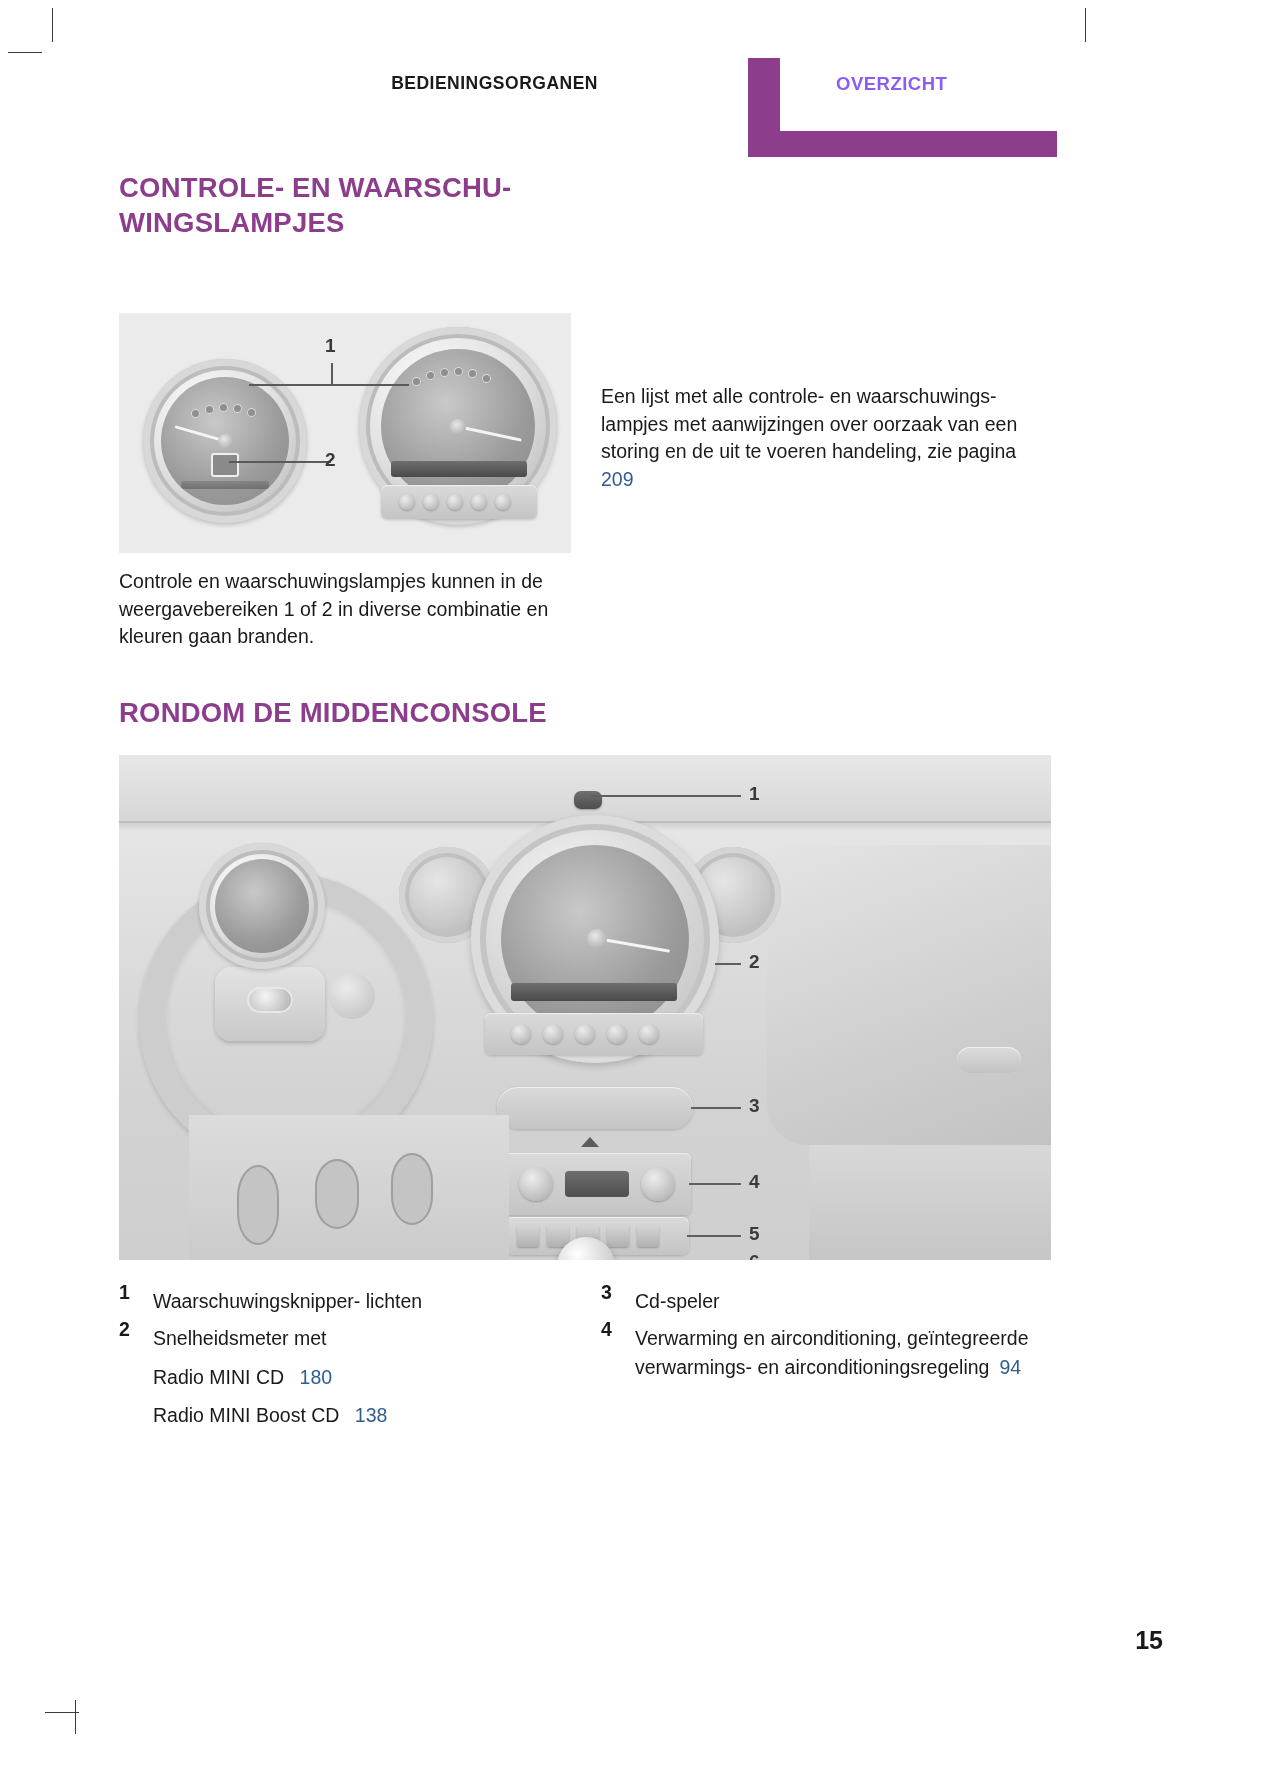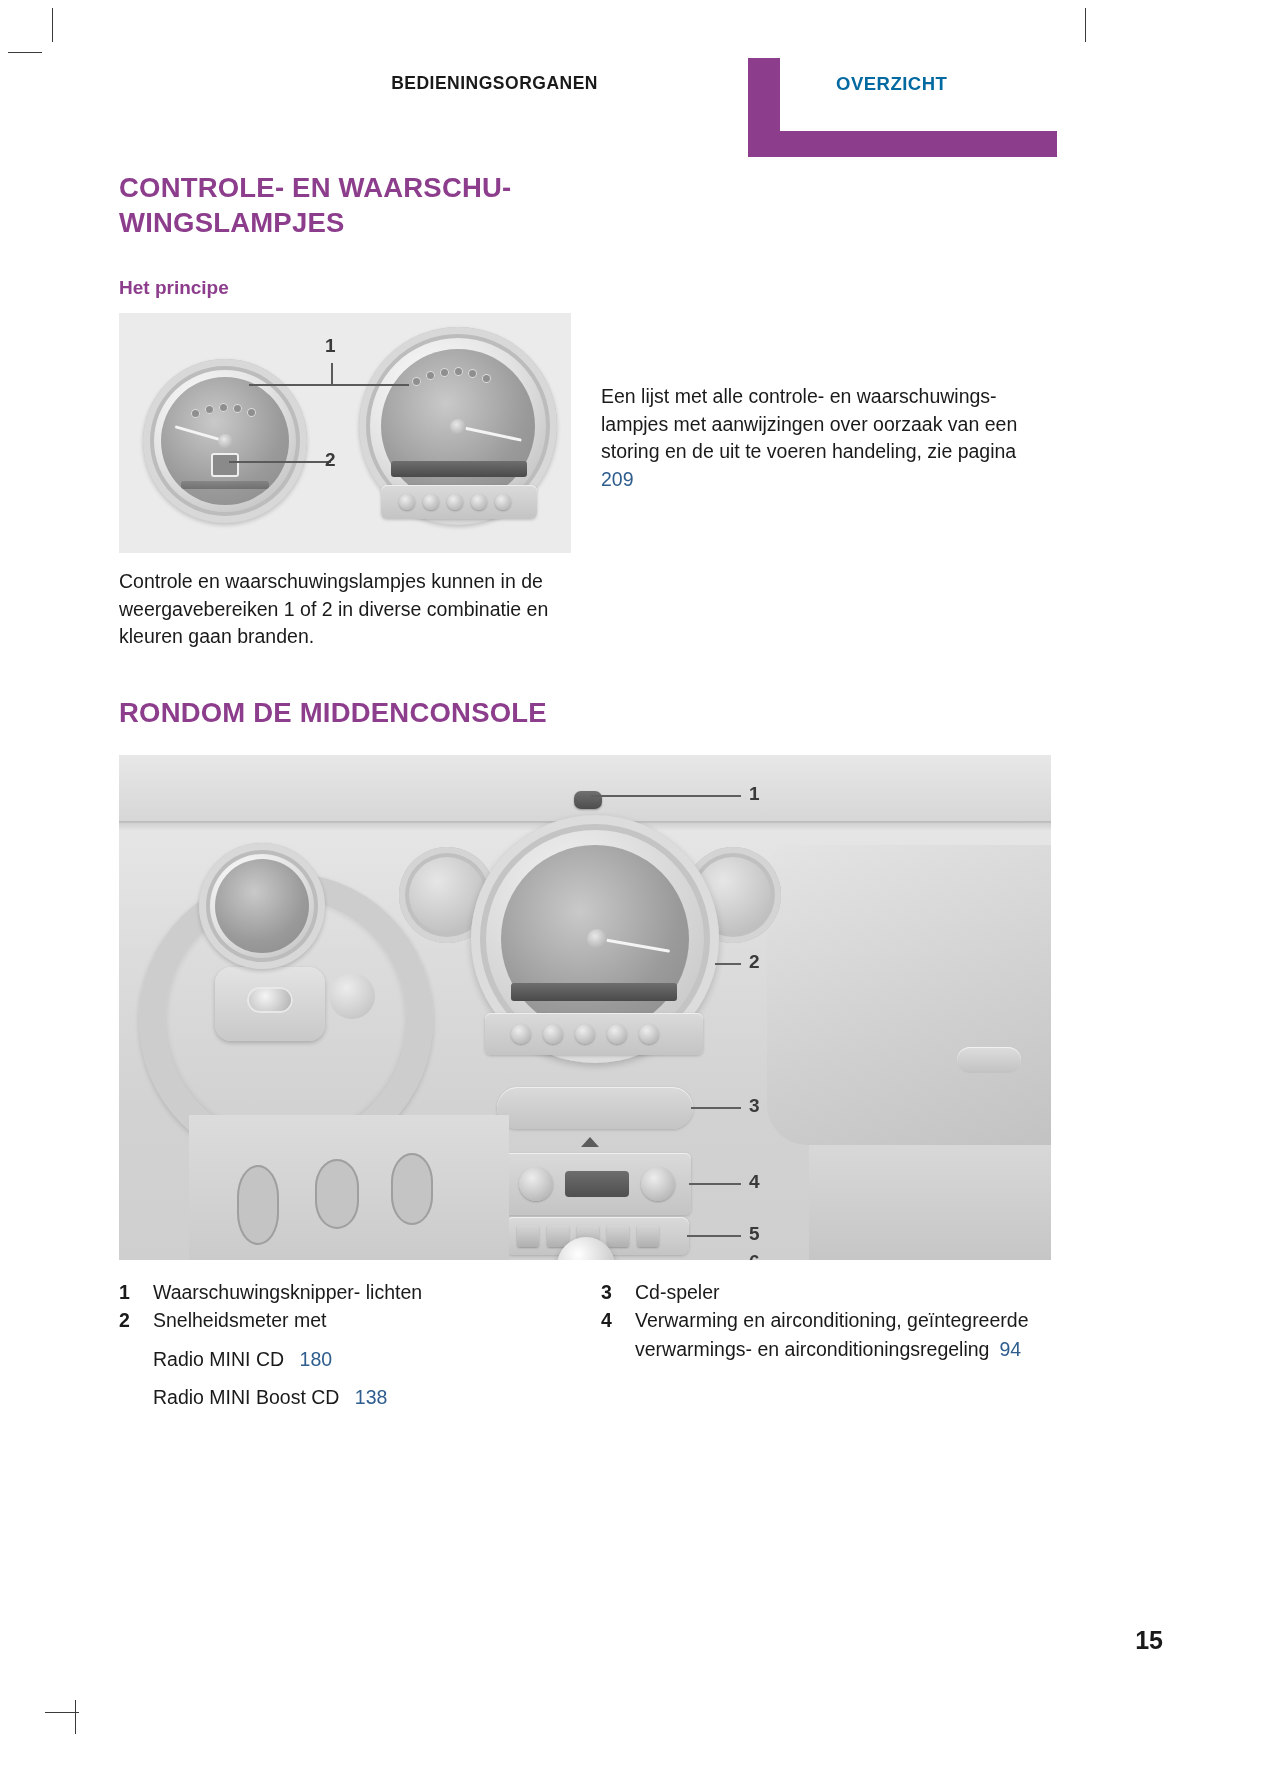--- a/index.html
+++ b/index.html
@@ -66,21 +66,21 @@
     height: 26px;
     background: #8c3d8c;
   }
   .header-right-label {
     position: absolute;
     left: 836px;
     top: 45px;
     font-size: 18.5px;
     font-weight: bold;
     letter-spacing: 0.5px;
-    color: #0369a1;
+    color: #8b5cf6;
     white-space: nowrap;
   }
 
   
   .col-left {
     position: absolute;
     left: 119px;
     width: 452px;
   }
   .col-right {
@@ -189,20 +189,21 @@
   }
   .legend-num {
     width: 34px;
     flex: 0 0 34px;
     font-weight: bold;
     color: #1a1a1a;
   }
   .legend-text {
     flex: 1;
     color: #1a1a1a;
+    margin-top: 9px;
   }
   .legend-sub {
     margin-left: 34px;
     color: #1a1a1a;
   }
 
   .page-number {
     position: absolute;
     right: 119px;
     top: 1626px;
@@ -300,23 +301,20 @@
     <div class="header-right-label">OVERZICHT</div>
   </div>
 
   <div class="col-left" style="top:170px;">
     <h1 class="section-title">
       <span>CONTROLE- EN WAARSCHU-</span><br>
       <span>WINGSLAMPJES</span>
     </h1>
   </div>
 
-  <div class="col-left" style="top:276px;">
-    <h2 class="sub-title">Het principe</h2>
-  </div>
 
   <div class="figure" style="left:119px; top:313px; width:452px; height:240px;">
 
     <div class="dial" style="left:24px; top:46px; width:164px; height:164px;"></div>
     <div class="dial-face" style="left:42px; top:64px; width:128px; height:128px;"></div>
     <div class="needle" style="left:106px; top:127px; width:52px; transform:rotate(196deg);"></div>
     <div class="hub" style="left:99px; top:121px; width:15px; height:15px;"></div>
 
     <div class="tellale" style="left:72px; top:96px; width:9px; height:9px;"></div>
     <div class="tellale" style="left:86px; top:92px; width:9px; height:9px;"></div>

